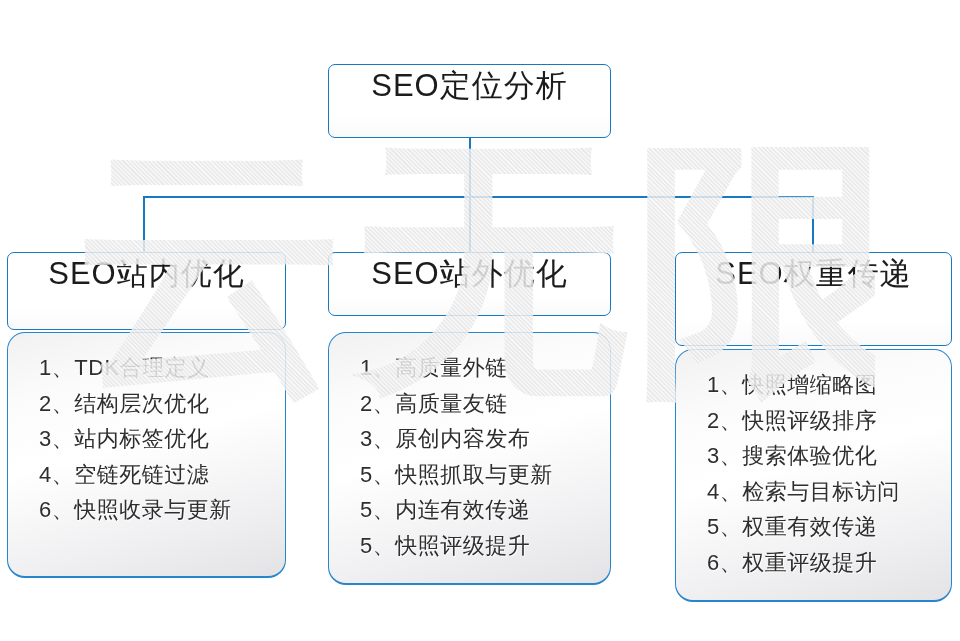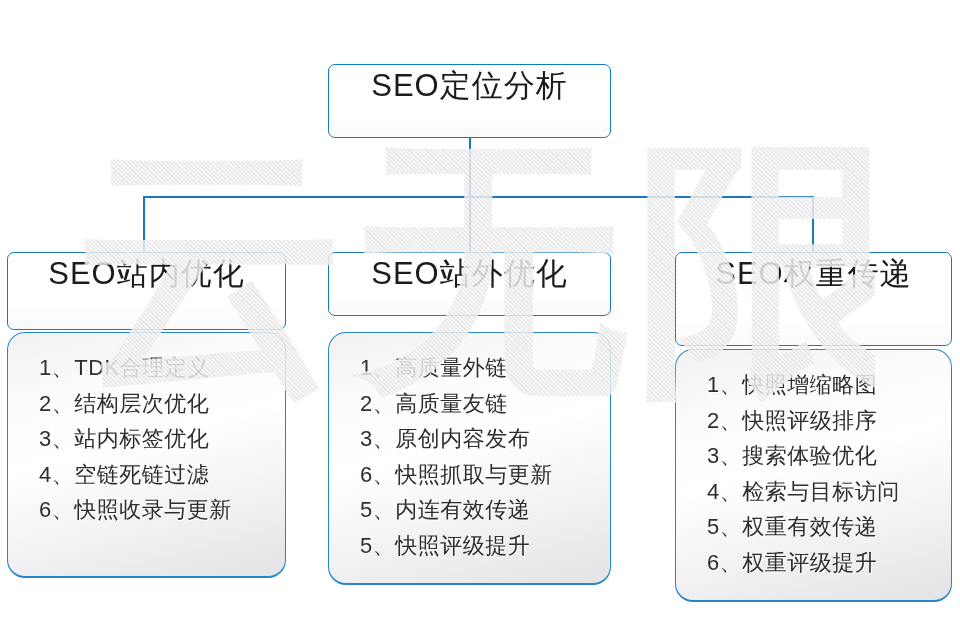--- a/index.html
+++ b/index.html
@@ -121,21 +121,21 @@
   </div>
 
   <div class="node-box" style="left:328px; top:252px; width:283px; height:64px;">
     <span>SEO站外优化</span>
   </div>
   <div class="panel" style="left:328px; top:332px; width:283px; height:253px;">
     <ul>
       <li>1、高质量外链</li>
       <li>2、高质量友链</li>
       <li>3、原创内容发布</li>
-      <li>6、快照抓取与更新</li>
+      <li>5、快照抓取与更新</li>
       <li>5、内连有效传递</li>
       <li>5、快照评级提升</li>
     </ul>
   </div>
 
   <div class="node-box" style="left:675px; top:252px; width:277px; height:94px;">
     <span>SEO权重传递</span>
   </div>
   <div class="panel" style="left:675px; top:332px; width:277px; height:253px;margin-top:17px;">
     <ul>

